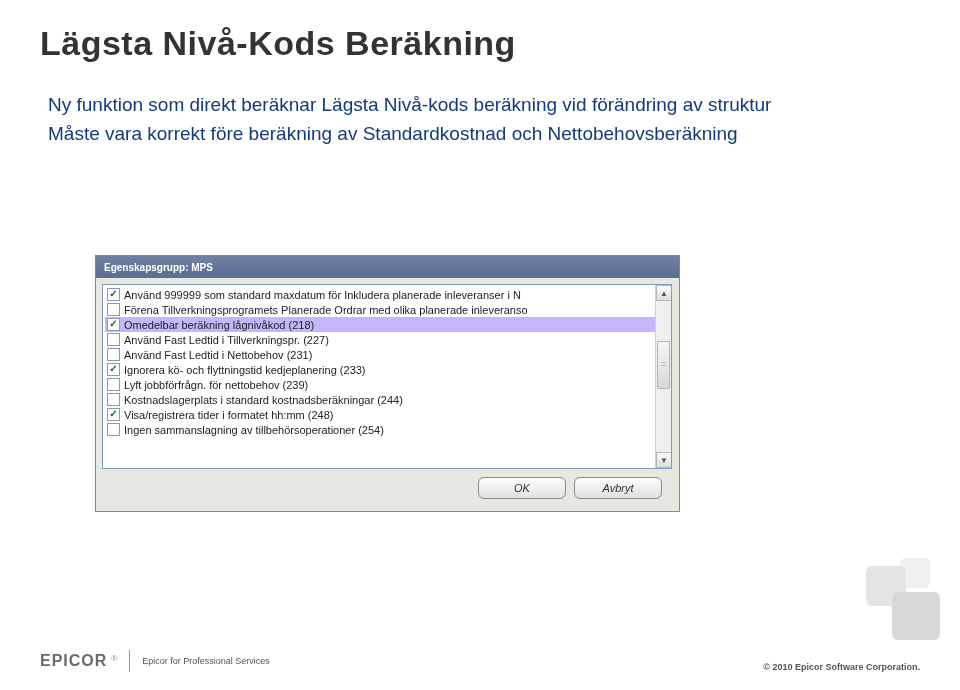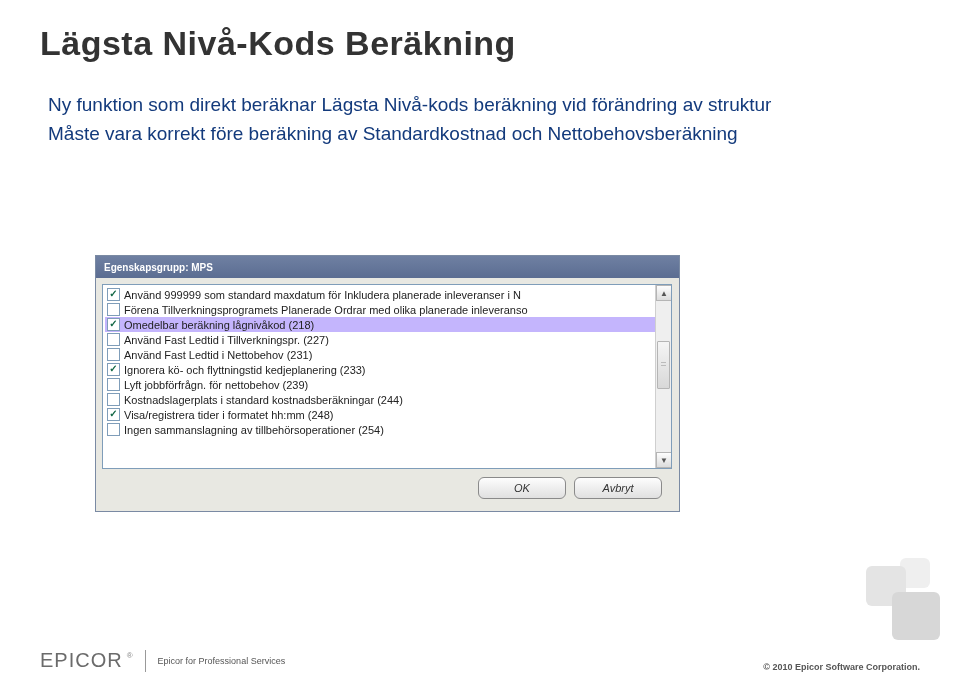--- a/index.html
+++ b/index.html
@@ -23,21 +23,21 @@
   .sb-btn { width: 16px; height: 16px; background: linear-gradient(#fdfdfd,#dcdcdc); border: 1px solid #b5b5b5; display: flex; align-items: center; justify-content: center; font-size: 8px; color: #555; }
   .sb-track { position: absolute; top: 16px; bottom: 16px; left: 0; right: 0; background: #efefef; }
   .sb-thumb { position: absolute; left: 1px; right: 1px; top: 40px; height: 48px; background: linear-gradient(#f5f5f5,#d8d8d8); border: 1px solid #b5b5b5; border-radius: 1px; }
   .sb-thumb::after { content: ""; position: absolute; left: 3px; right: 3px; top: 50%; height: 6px; transform: translateY(-50%); background: repeating-linear-gradient(#bbb 0 1px, transparent 1px 3px); }
   .sb-bottom { position: absolute; bottom: 0; }
   .dlg-buttons { display: flex; justify-content: flex-end; gap: 8px; padding: 8px 10px 4px 0; }
   .win-btn { width: 88px; height: 22px; background: linear-gradient(#fdfdfd,#e0e0e0); border: 1px solid #8a8a8a; border-radius: 6px; font-size: 11px; color: #333; display: flex; align-items: center; justify-content: center; cursor: default; font-style: italic; }
   .footer { position: absolute; left: 40px; right: 40px; bottom: 18px; display: flex; align-items: flex-end; justify-content: space-between; }
   .footer-left { display: flex; align-items: center; gap: 12px; }
   .logo { display: flex; align-items: center; gap: 4px; }
-  .logo-text { font-family: Arial, sans-serif; font-weight: 400; letter-spacing: 1px; color: #6b6b6b; font-size: 20px; }
+  .logo-text { font-family: Arial, sans-serif; font-weight: 700; letter-spacing: 1px; color: #6b6b6b; font-size: 16px; }
   .logo .reg { font-size: 8px; color: #888; align-self: flex-start; margin-top: 2px; }
   .vdiv { width: 1px; height: 22px; background: #999; }
   .tagline { font-size: 9px; color: #555; }
   .copyright { font-size: 9px; color: #555; font-weight: bold; }
   .decor { position: absolute; right: 20px; bottom: 50px; width: 110px; height: 90px; }
   .sq { position: absolute; border-radius: 6px; background: #e2e2e2; }
   .sq.a { width: 48px; height: 48px; right: 0; bottom: 0; background: #d7d7d7; }
   .sq.b { width: 40px; height: 40px; right: 34px; bottom: 34px; background: #e4e4e4; }
   .sq.c { width: 30px; height: 30px; right: 10px; bottom: 52px; background: #efefef; }
 </style>

